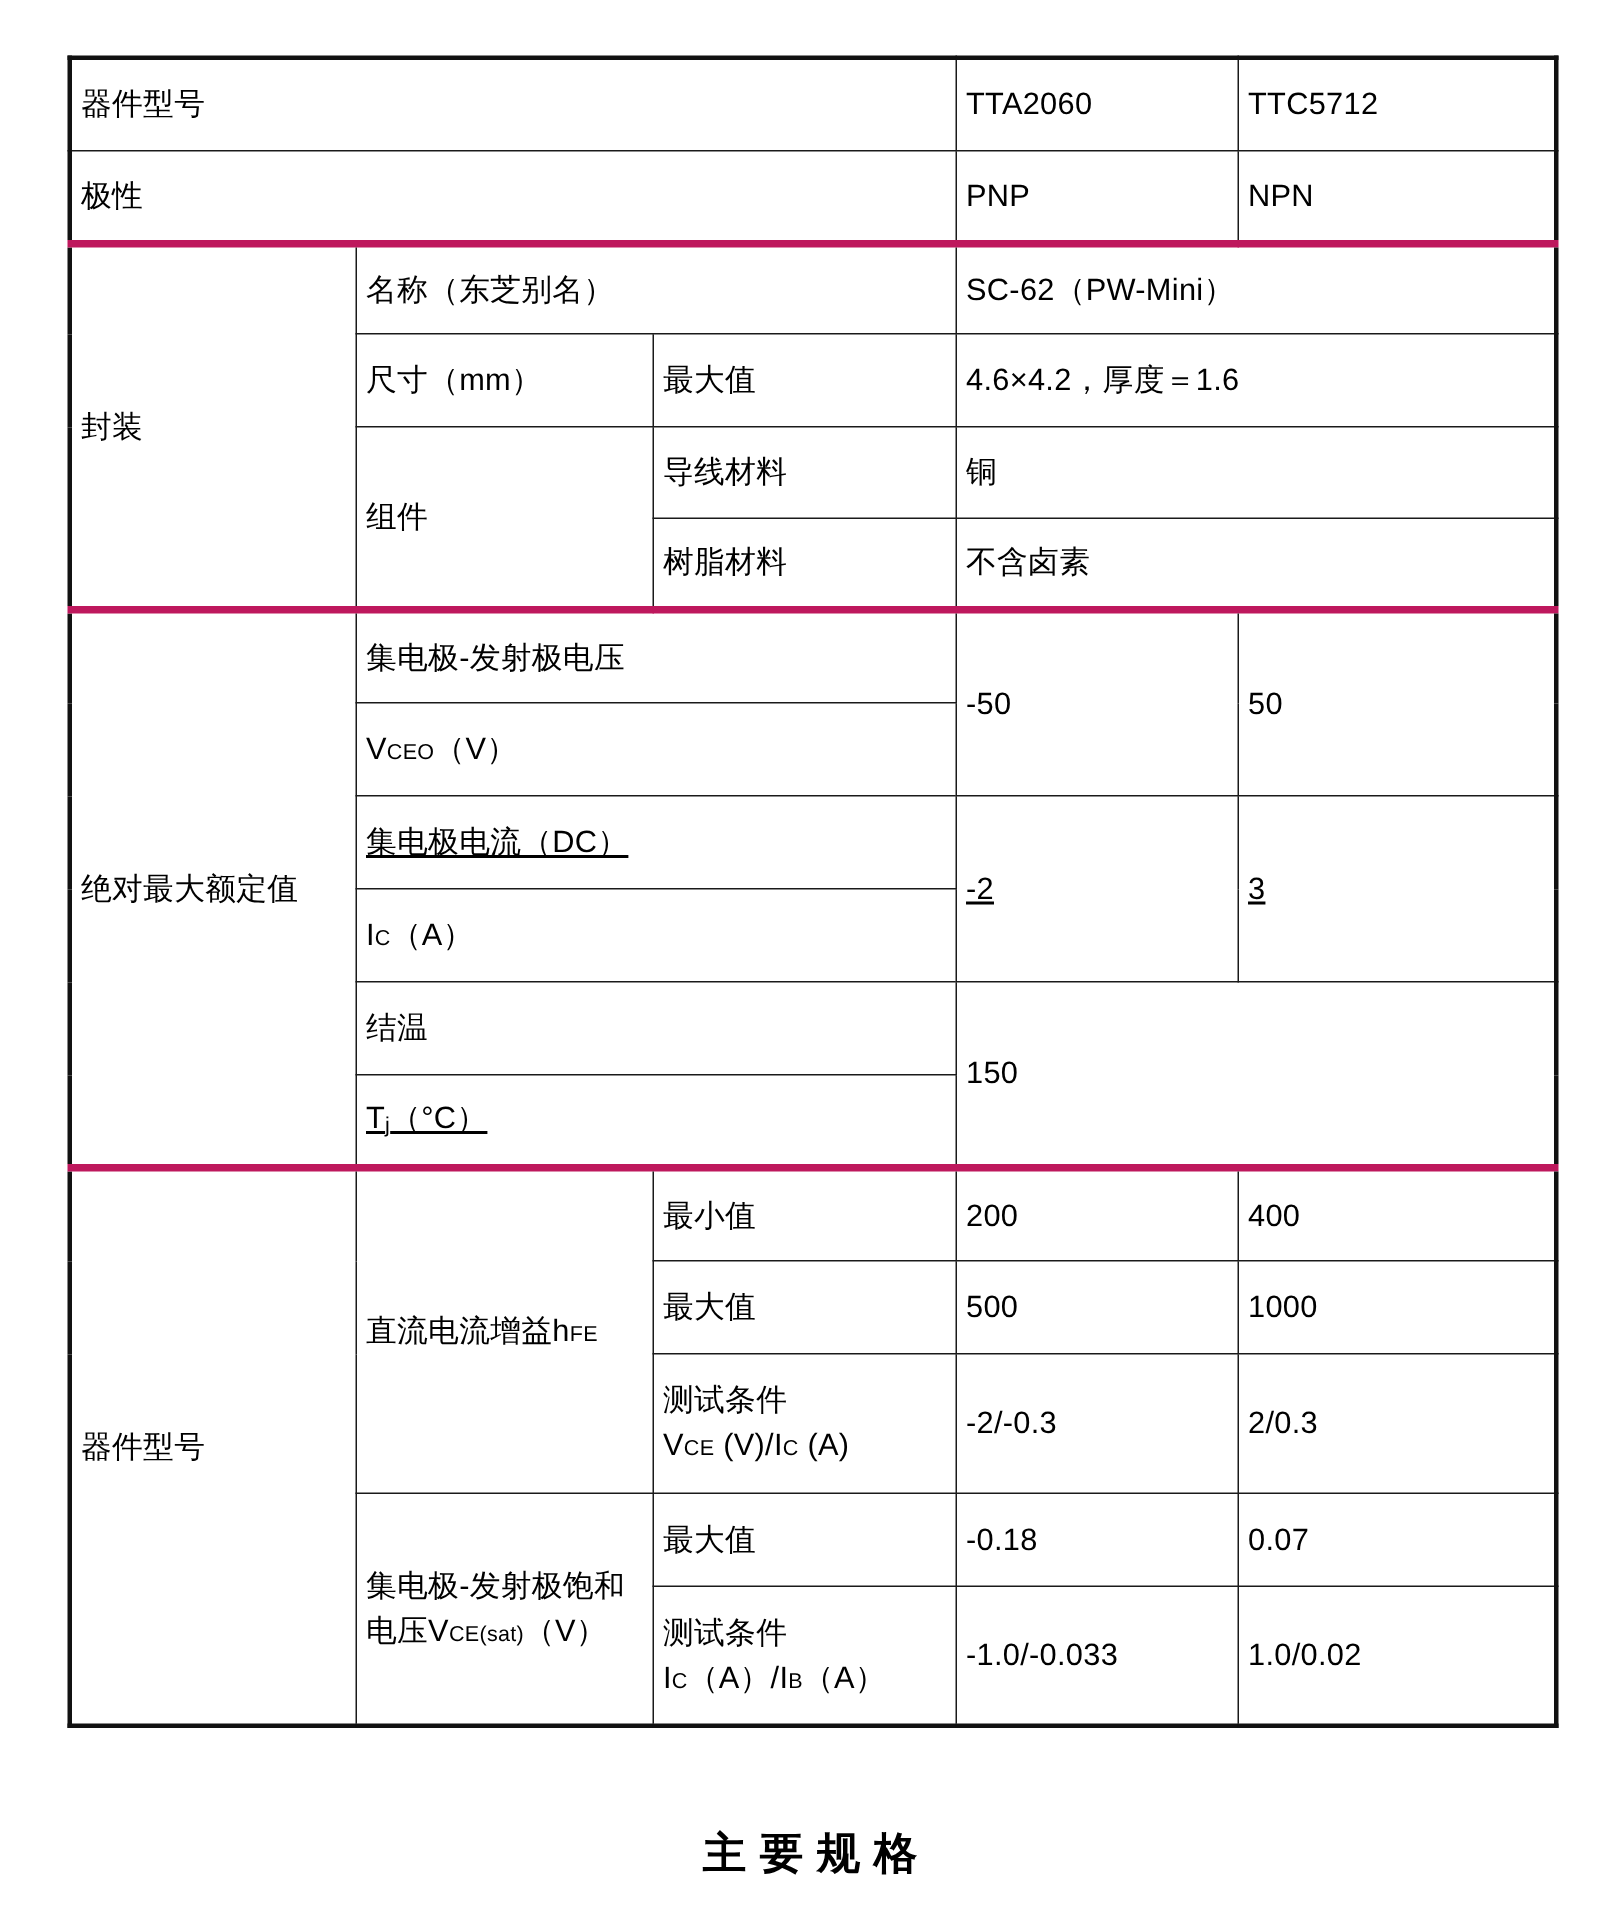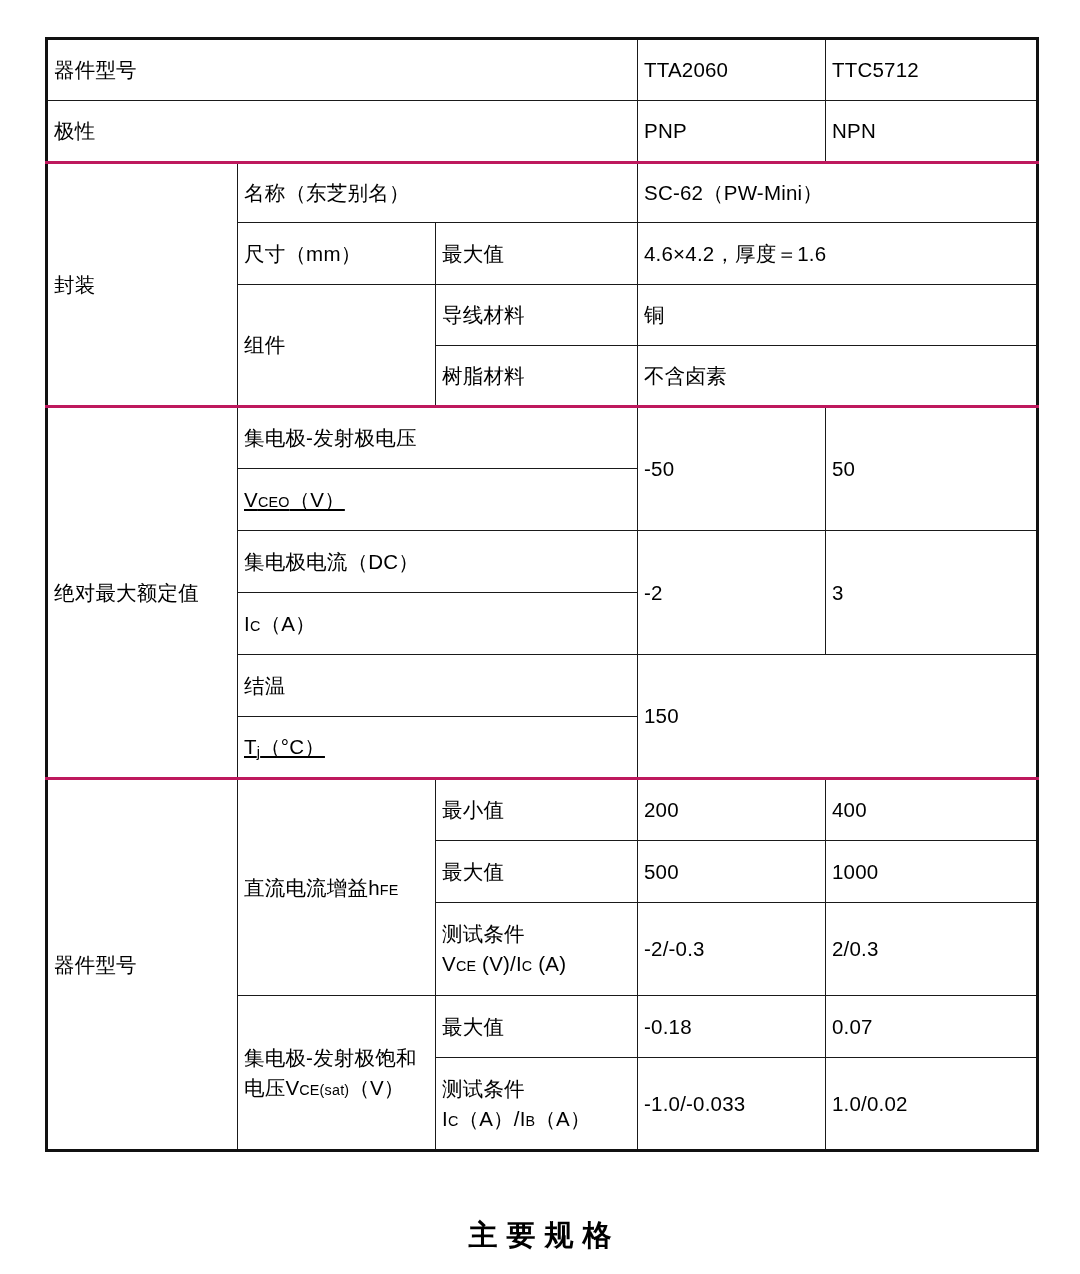--- a/index.html
+++ b/index.html
@@ -43,38 +43,38 @@
     letter-spacing: 0.2px;
   }
 
   
   .spec-table {
     border: 3px solid #111111;
   }
 
   
   .sect-top > td {
-    border-top: 3px solid #be185d;
+    border-top: 5px solid #be185d;
   }
 
   .col-a { width: 191px; }
   .col-b { width: 198px; }
   .col-c { width: 202px; }
   .col-d { width: 188px; }
   .col-e { width: 212px; }
 
   .r-head   { height: 62px; }
   .r-pol    { height: 62px; padding-left: 36px; }
   .r-name   { height: 60px; }
   .r-dim    { height: 62px; }
   .r-wire   { height: 61px; }
   .r-resin  { height: 61px; }
   .r-abs1   { height: 62px; }
-  .r-abs2   { height: 62px; text-decoration: underline; }
-  .r-abs3   { height: 62px; }
+  .r-abs2   { height: 62px; }
+  .r-abs3   { height: 62px; text-decoration: underline; }
   .r-abs4   { height: 62px; }
   .r-abs5   { height: 62px; }
   .r-abs6   { height: 62px; text-decoration: underline; }
   .r-min    { height: 62px; }
   .r-max    { height: 62px; }
   .r-cond1  { height: 93px; }
   .r-vmax   { height: 62px; }
   .r-cond2  { height: 93px; }
 
   

